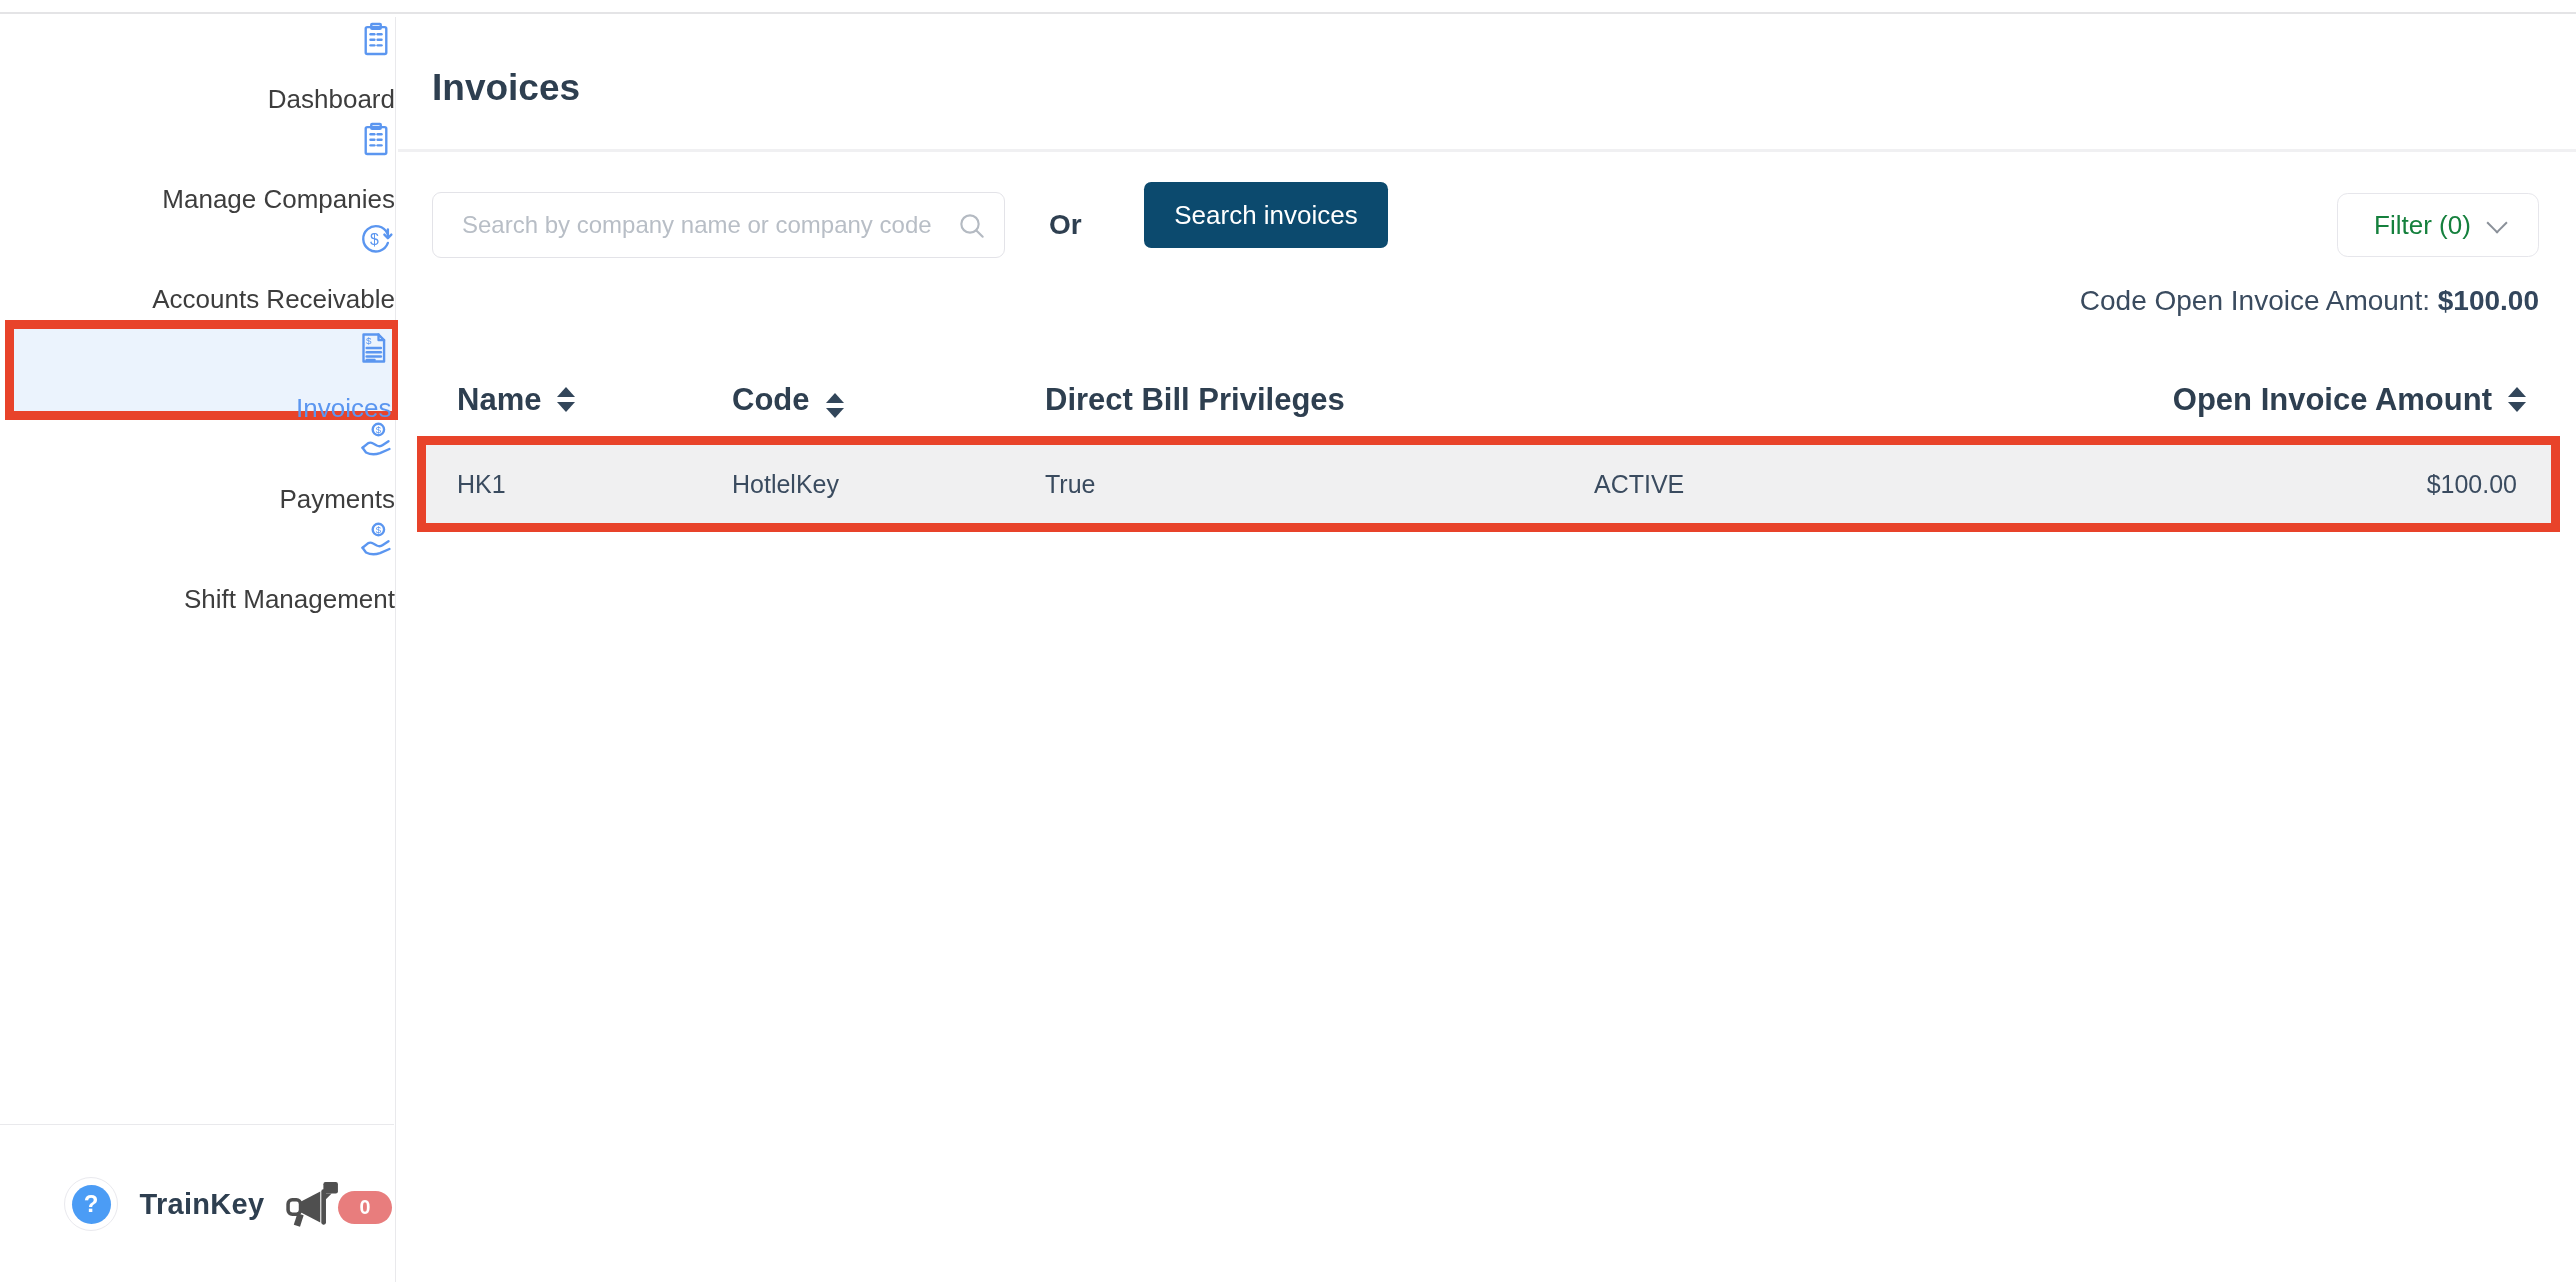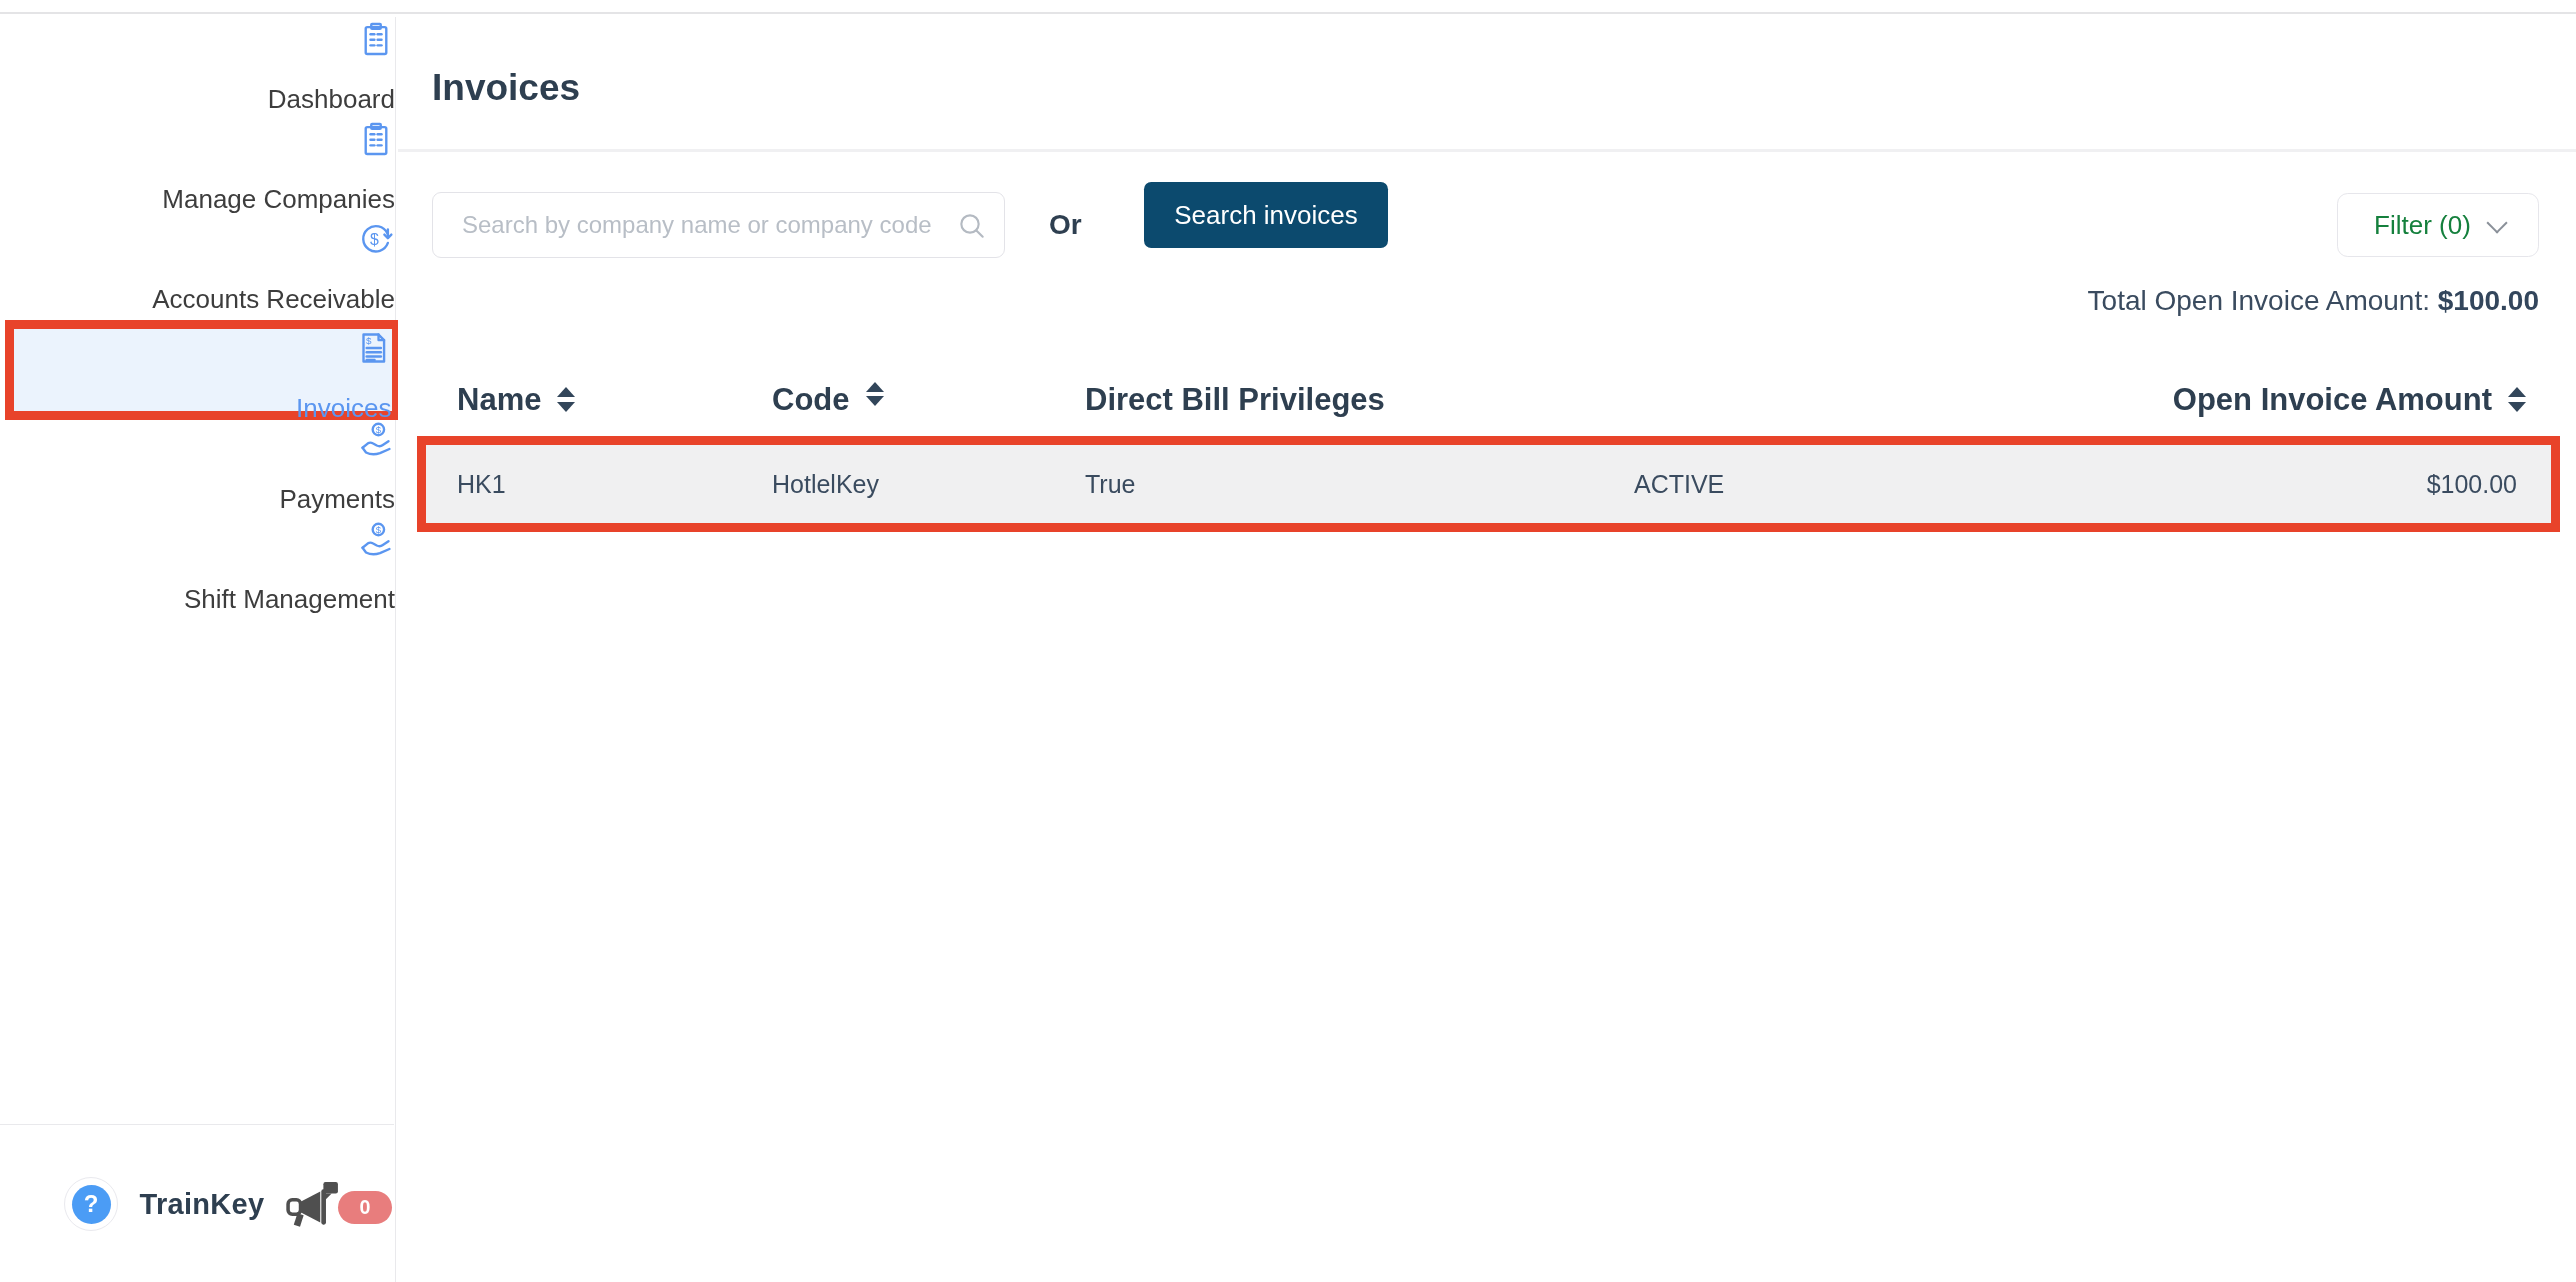--- a/index.html
+++ b/index.html
@@ -44,21 +44,21 @@
   .filter-btn { position:absolute; right:37px; top:176px; width:202px; height:64px; background:#fff; border:1.8px solid #e6e6eb; border-radius:10.7px;
                 display:flex; align-items:center; justify-content:center; gap:16px; font-size:26px; color:#15803d; cursor:pointer; }
   .chev { width:15px; height:15px; border-right:2.7px solid #8a9099; border-bottom:2.7px solid #8a9099; transform:rotate(45deg) translateY(-3.6px); }
 
   .total-line { position:absolute; top:268px; right:37px; font-size:28px; color:#3a4b5f; }
   .total-line b { font-weight:700; color:#33465c; }
 
   .thead { position:absolute; top:360px; left:28px; right:16px; height:45px; display:flex; align-items:center;
            font-size:31px; font-weight:700; color:#2e3f50; }
   .col-name   { width:306px; padding-left:31px; display:flex; align-items:center; }
-  .col-code   { width:313px; display:flex; align-items:flex-start;margin-left:40px; }
+  .col-code   { width:313px; display:flex; align-items:flex-end; }
   .col-dbp    { width:549px; display:flex; align-items:center; }
   .col-status { width:537px; display:flex; align-items:center; }
   .col-amount { flex:1; display:flex; align-items:center; justify-content:flex-end; padding-right:34px; }
   .sort { display:inline-flex; flex-direction:column; gap:4.5px; margin-left:16px; cursor:pointer; }
   .sort .up   { width:0; height:0; border-left:9px solid transparent; border-right:9px solid transparent; border-bottom:10.7px solid #32465a; }
   .sort .down { width:0; height:0; border-left:9px solid transparent; border-right:9px solid transparent; border-top:10.7px solid #32465a; }
 
   .row-outer { position:absolute; top:419px; left:19px; right:16px; border:9px solid #e8432a; cursor:pointer; }
   .trow { height:78px; background:#f0f0f1; display:flex; align-items:center; font-size:25px; color:#3a4b5f; }
 
@@ -190,21 +190,21 @@
     </svg>
     <div class="or-label">Or</div>
     <button class="search-btn">Search invoices</button>
 
     <div class="filter-btn">
       <span>Filter (0)</span>
       <span class="chev"></span>
     </div>
 
     <div class="total-line">
-      <span>Total Open Invoice Amount:</span>
+      <span>Code Open Invoice Amount:</span>
       <b>$100.00</b>
     </div>
 
     <div class="thead">
       <div class="col-name">
         <span>Name</span>
         <span class="sort">
             <span class="up"></span>
             <span class="down"></span>
           </span>

